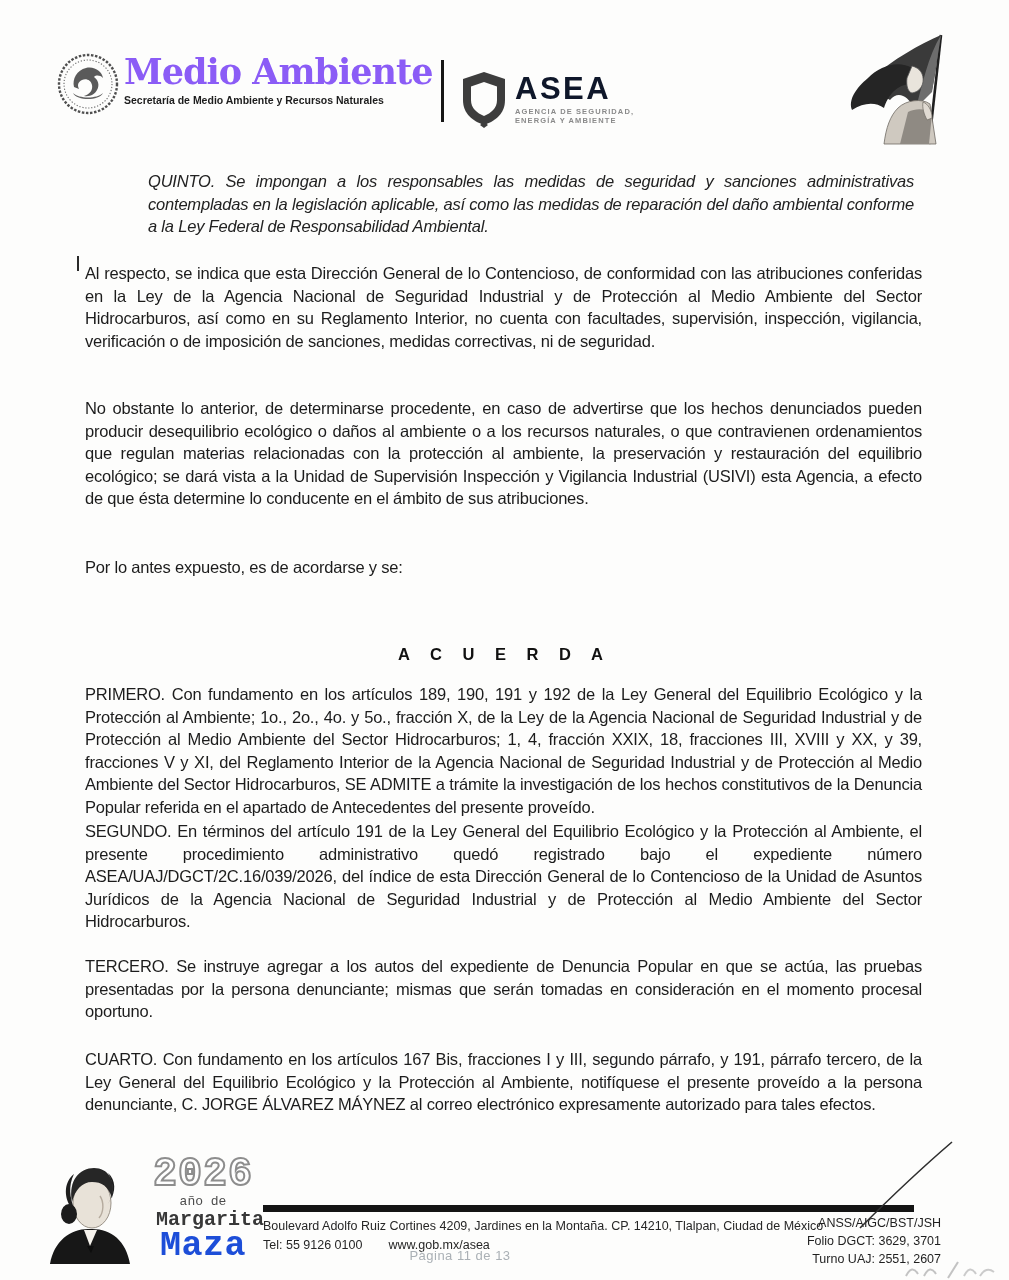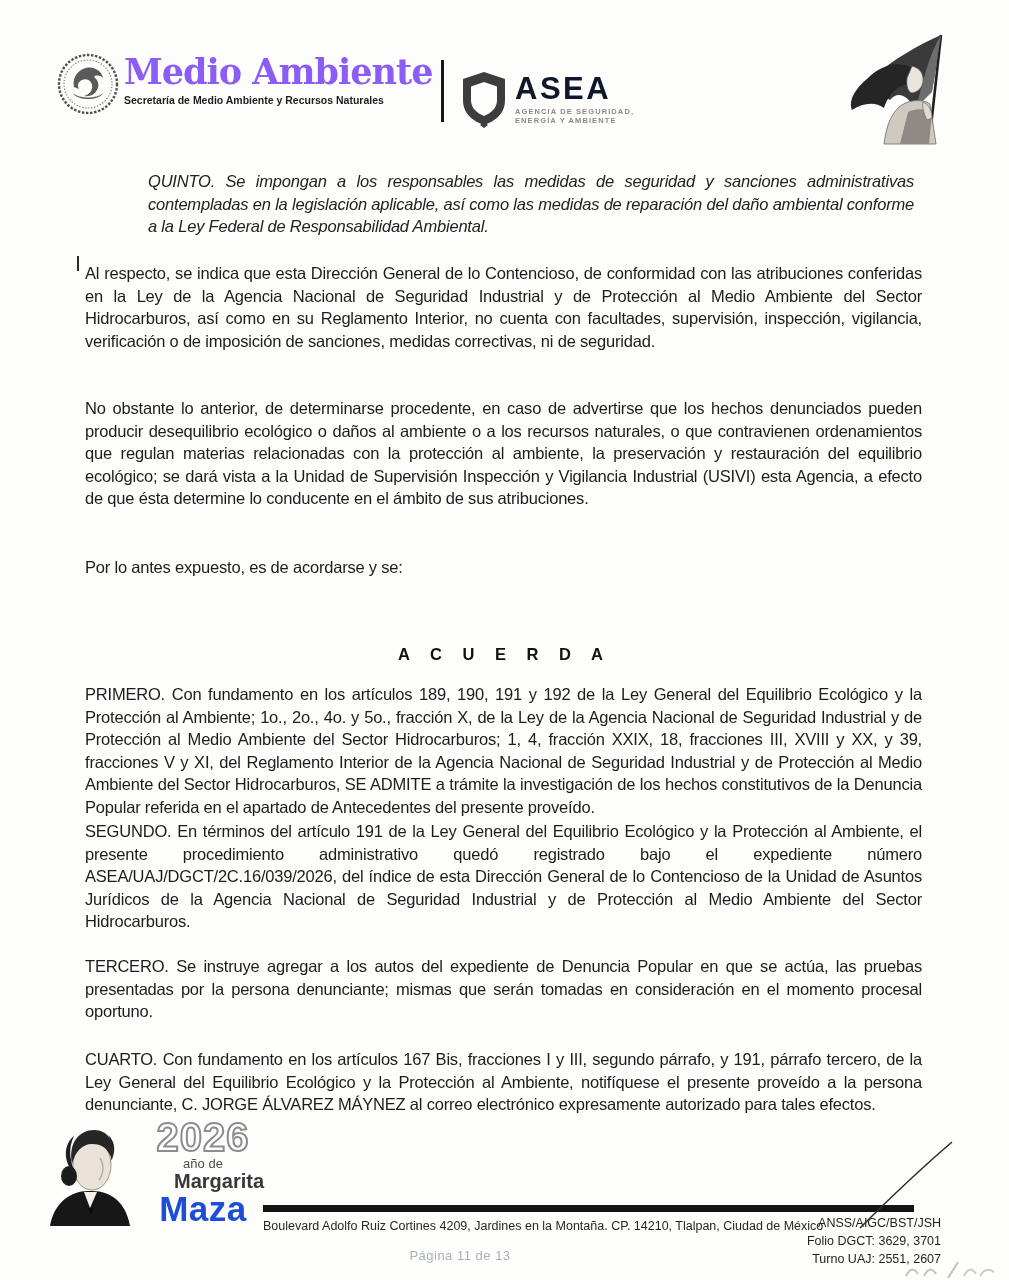--- a/index.html
+++ b/index.html
@@ -38,21 +38,21 @@
     font-size:16.5px;line-height:22.6px;letter-spacing:-0.2px;color:#1c1c1c;
   }
   .para .b{font-weight:normal;}
   .para.i{font-style:italic;color:#222;}
   .acuerda{
     position:absolute;left:0;top:601px;width:1009px;text-align:center;
     font-weight:bold;font-size:16.5px;letter-spacing:8px;color:#111;margin-top:44px;
   }
   .margin-artifact{position:absolute;left:77px;top:256px;width:2px;height:15px;background:#2a2a2a;}
   
-  .maza{position:absolute;left:42px;top:1118px;display:flex;}
+  .maza{position:absolute;left:42px;top:1156px;display:flex;font-family:Liberation Mono, monospace;}
   .maza-textblock{margin-left:6px;text-align:center;width:122px;}
   .maza-year{
     font-weight:bold;font-size:40px;line-height:38px;color:#ffffff;
     -webkit-text-stroke:2px #8d8d8d;letter-spacing:1px;
   }
   .maza-l1{font-size:13px;color:#4c4c4c;line-height:14px;margin-top:1px;}
   .maza-l2{font-size:20px;font-weight:bold;color:#383838;line-height:21px;text-align:right;}
   .maza-l3{font-size:35px;font-weight:bold;color:#1d4ed8;line-height:33px;letter-spacing:0.5px;}
   .foot-bar{position:absolute;left:263px;top:1205px;width:651px;height:7px;background:#141414;}
   .foot-address{position:absolute;left:263px;top:1217px;font-size:12.5px;color:#262626;line-height:19px;}
@@ -176,20 +176,23 @@
       <div class="maza-l1">año de</div>
       <div class="maza-l2">Margarita</div>
       <div class="maza-l3">Maza</div>
     </div>
   </div>
 
   <div class="foot-bar"></div>
 
   <div class="foot-address">
     <div>Boulevard Adolfo Ruiz Cortines 4209, Jardines en la Montaña. CP. 14210, Tlalpan, Ciudad de México</div>
+    <div>
+      <span>Tel: 55 9126 0100</span><span class="web">www.gob.mx/asea</span>
+    </div>
   </div>
 
   <div class="foot-refs">
     <div>ANSS/AIGC/BST/JSH</div>
     <div>Folio DGCT: 3629, 3701</div>
     <div>Turno UAJ: 2551, 2607</div>
   </div>
 
   <div class="page-number">Página 11 de 13</div>
 

